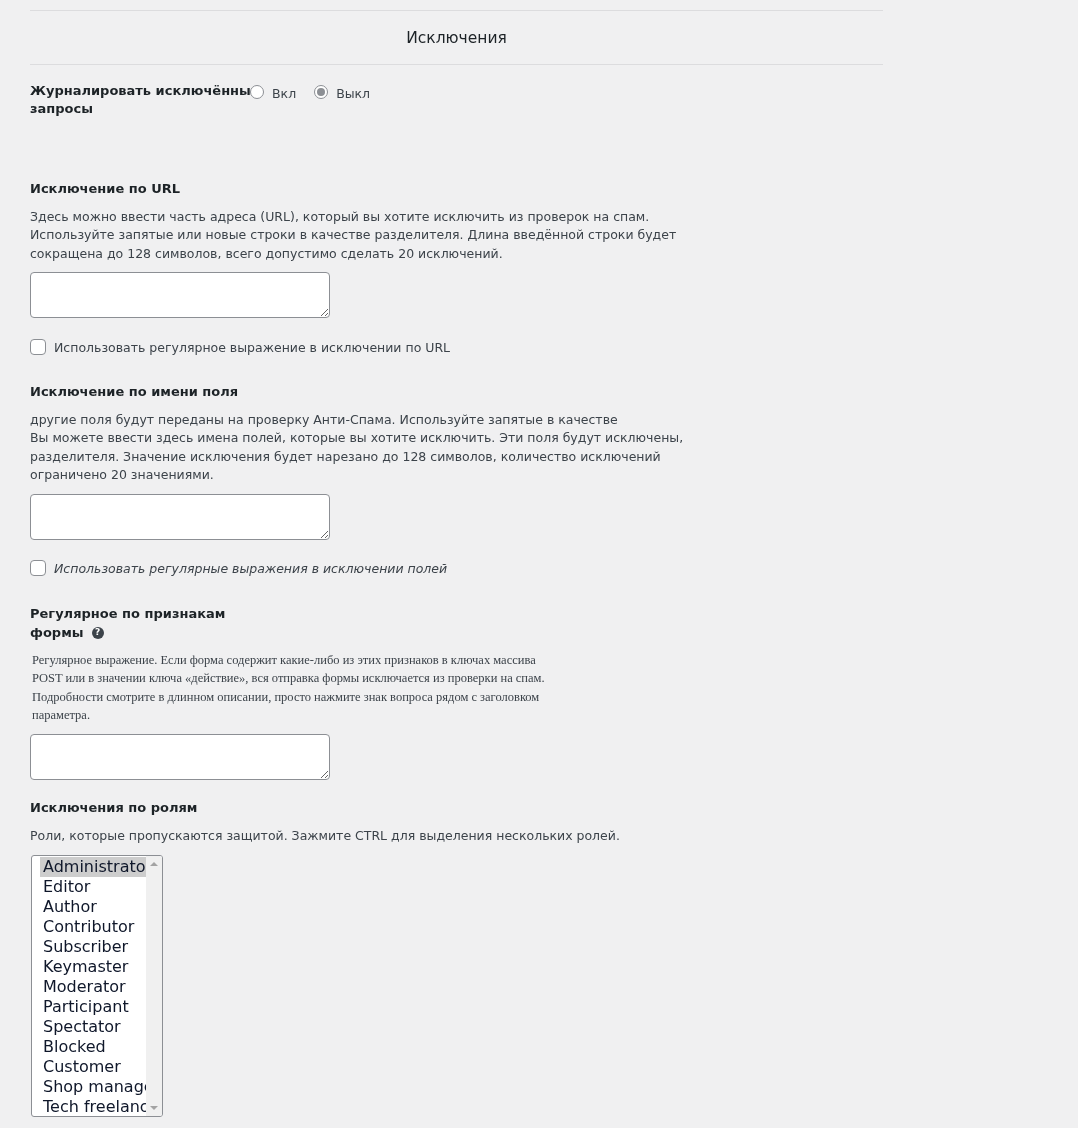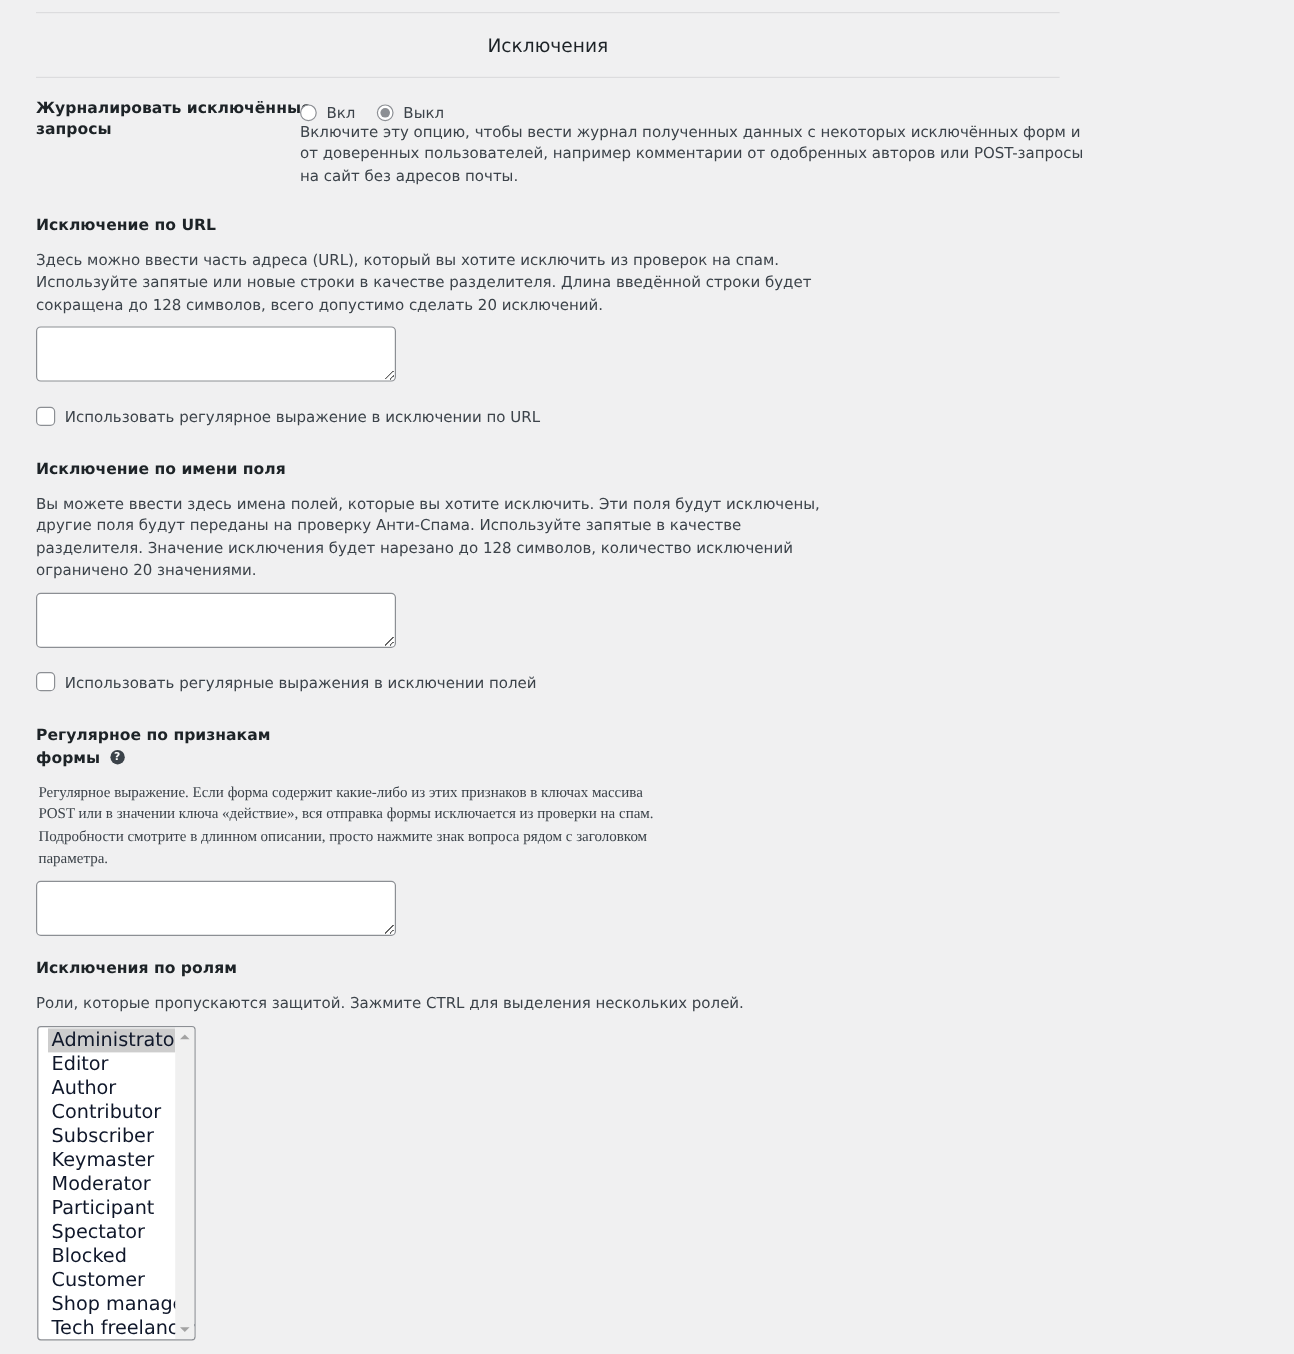--- a/index.html
+++ b/index.html
@@ -41,21 +41,21 @@
       position: absolute;
       font-size: 12.5px;
       line-height: 18.3px;
       color: #3c434a;
     }
     .radio-group {
       position: absolute;
       left: 250px;
       top: 82px;
       display: flex;
-      align-items: flex-end;
+      align-items: center;
       font-size: 12.5px;
     }
     .radio {
       width: 14px;
       height: 14px;
       border: 1px solid #8c8f94;
       border-radius: 50%;
       background: #fff;
       display: inline-flex;
       align-items: center;
@@ -176,49 +176,44 @@
     <div>запросы</div>
   </div>
 
   <div class="radio-group">
     <span class="radio"></span>
     <span class="radio-label">Вкл</span>
     <span class="radio checked"></span>
     <span class="radio-label">Выкл</span>
   </div>
 
-  <div class="desc" style="left:250px; top:101px;">
-    <div>Включите эту опцию, чтобы вести журнал полученных данных с некоторых исключённых форм и</div>
-    <div>от доверенных пользователей, например комментарии от одобренных авторов или POST-запросы</div>
-    <div>на сайт без адресов почты.</div>
-  </div>
 
   <div class="row-label" style="left:30px; top:180px;">Исключение по URL</div>
   <div class="desc" style="left:30px; top:208px;">
     <div>Здесь можно ввести часть адреса (URL), который вы хотите исключить из проверок на спам.</div>
     <div>Используйте запятые или новые строки в качестве разделителя. Длина введённой строки будет</div>
     <div>сокращена до 128 символов, всего допустимо сделать 20 исключений.</div>
   </div>
   <textarea class="field" style="top: 272px;"></textarea>
 
   <div class="checkbox-row" style="top:339px;">
     <span class="checkbox"></span>
     <span class="checkbox-label">Использовать регулярное выражение в исключении по URL</span>
   </div>
 
   <div class="row-label" style="left:30px; top:383px;">Исключение по имени поля</div>
   <div class="desc" style="left:30px; top:411px;">
+    <div>другие поля будут переданы на проверку Анти-Спама. Используйте запятые в качестве</div>
     <div>Вы можете ввести здесь имена полей, которые вы хотите исключить. Эти поля будут исключены,</div>
-    <div>другие поля будут переданы на проверку Анти-Спама. Используйте запятые в качестве</div>
     <div>разделителя. Значение исключения будет нарезано до 128 символов, количество исключений</div>
     <div>ограничено 20 значениями.</div>
   </div>
   <textarea class="field" style="top: 494px;"></textarea>
 
-  <div class="checkbox-row" style="top:560px;">
+  <div class="checkbox-row" style="top:560px;font-style:italic;">
     <span class="checkbox"></span>
     <span class="checkbox-label">Использовать регулярные выражения в исключении полей</span>
   </div>
 
   <div class="row-label" style="left:30px; top:604px; line-height:19px;">
     <div>Регулярное по признакам</div>
     <div>
       <span>формы</span><span class="help-icon">?</span>
     </div>
   </div>

